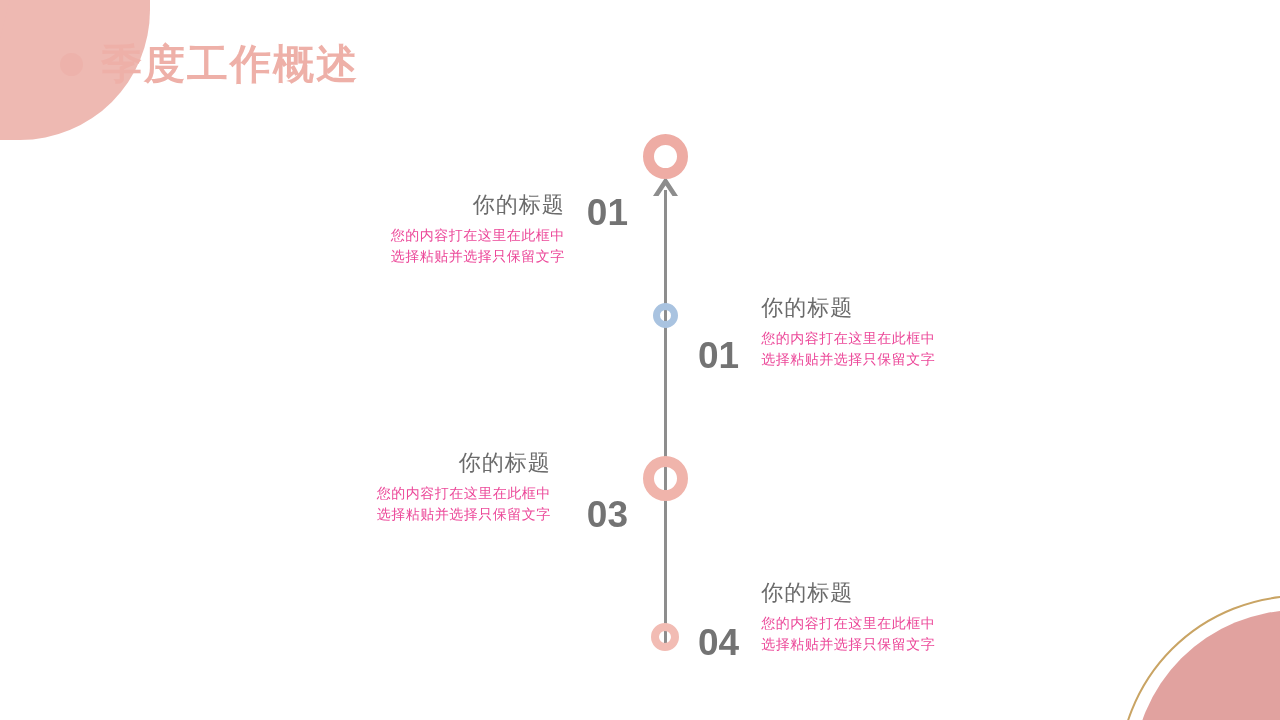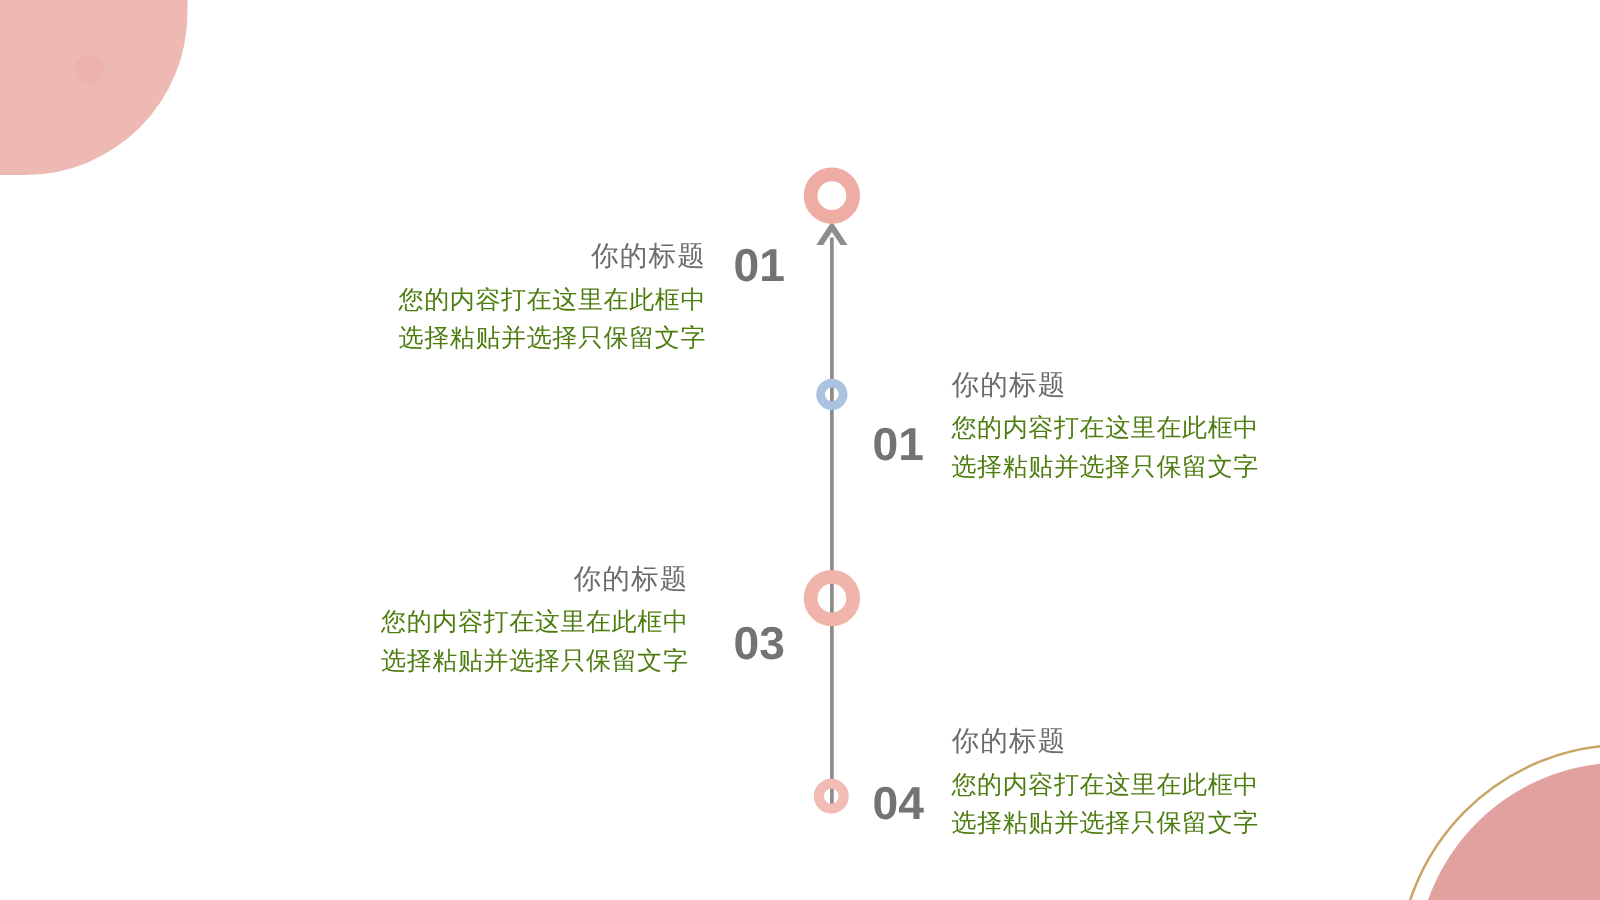--- a/index.html
+++ b/index.html
@@ -148,22 +148,22 @@
   }
   .txt { display: block; }
   .txt-title {
     font-size: 22px;
     font-weight: normal;
     color: #6b6b6b;
     line-height: 1.35;
     letter-spacing: 1px;
   }
   .txt-body {
-    font-size: 20px;
-    color: #4d7c0f;
+    font-size: 14px;
+    color: #ec4899;
     line-height: 1.55;
     letter-spacing: 0.5px;
     white-space: pre-line;
     margin-top: 5px;
   }
 
   
   .item-01 { left: 288px; top: 190px; width: 340px; justify-content: flex-end; align-items: flex-start; }
   .item-01 .txt { text-align: right; }
   .item-01 .num { margin-left: 22px; margin-top: 4px; }
@@ -188,20 +188,21 @@
 
 <div id="slide">
 
   <div class="deco-topleft"></div>
   <div class="deco-topleft-tail"></div>
   <div class="deco-bottomright-arc"></div>
   <div class="deco-bottomright-circle"></div>
 
   <div class="header">
     <span class="header-dot"></span>
+    <span class="header-title">季度工作概述</span>
   </div>
 
   <div class="axis-line"></div>
   <svg class="axis-arrow" viewBox="0 0 29 26">
     <path d="M14.5 1 L27 20 L21.5 20 L14.5 9.5 L7.5 20 L2 20 Z" fill="#8d8d8d"></path>
   </svg>
 
   <div class="marker marker-01"></div>
   <div class="marker marker-02"></div>
   <div class="marker marker-03"></div>

